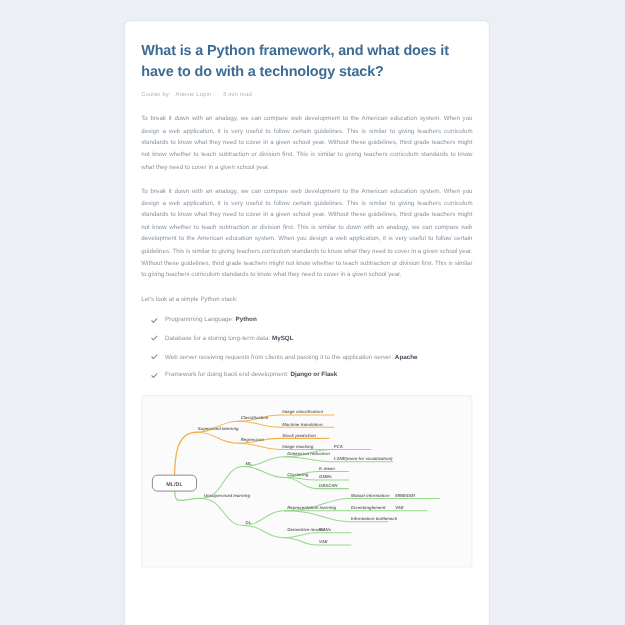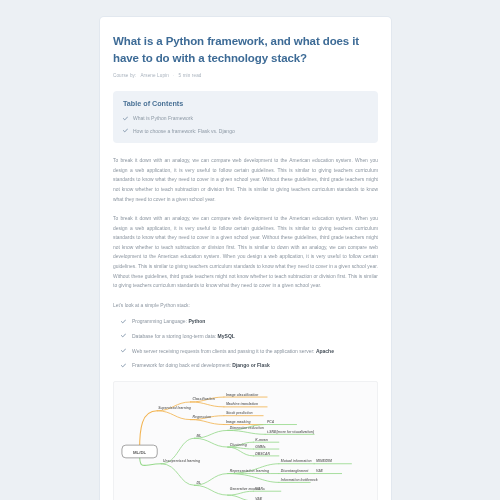--- a/index.html
+++ b/index.html
@@ -121,41 +121,20 @@
 
     <h1 class="article-title">What is a Python framework, and what does it have to do with a technology stack?</h1>
 
     <div class="byline">
       <span>Course by:</span>
       <span>Arsene Lupin</span>
       <span class="dot">·</span>
       <span>5 min read</span>
     </div>
 
-    <div class="toc">
-      <div class="toc-title">Table of Contents</div>
-
-      <div class="toc-item">
-        <span class="check">
-          <svg viewBox="0 0 12 12">
-              <path d="M1 6.2 L4.2 9.4 L11 2.2" stroke="#7e93a8" stroke-width="2.2" fill="none" stroke-linecap="round" stroke-linejoin="round"></path>
-            </svg>
-        </span>
-        <span class="label">What is Python Framework</span>
-      </div>
-
-      <div class="toc-item">
-        <span class="check">
-          <svg viewBox="0 0 12 12">
-              <path d="M1 6.2 L4.2 9.4 L11 2.2" stroke="#7e93a8" stroke-width="2.2" fill="none" stroke-linecap="round" stroke-linejoin="round"></path>
-            </svg>
-        </span>
-        <span class="label">How to choose a framework: Flask vs. Django</span>
-      </div>
-    </div>
 
     <p class="para">To break it down with an analogy, we can compare web development to the American education system. When you design a web application, it is very useful to follow certain guidelines. This is similar to giving teachers curriculum standards to know what they need to cover in a given school year. Without these guidelines, third grade teachers might not know whether to teach subtraction or division first. This is similar to giving teachers curriculum standards to know what they need to cover in a given school year.</p>
     <p class="para">To break it down with an analogy, we can compare web development to the American education system. When you design a web application, it is very useful to follow certain guidelines. This is similar to giving teachers curriculum standards to know what they need to cover in a given school year. Without these guidelines, third grade teachers might not know whether to teach subtraction or division first. This is similar to down with an analogy, we can compare web development to the American education system. When you design a web application, it is very useful to follow certain guidelines. This is similar to giving teachers curriculum standards to know what they need to cover in a given school year. Without these guidelines, third grade teachers might not know whether to teach subtraction or division first. This is similar to giving teachers curriculum standards to know what they need to cover in a given school year.</p>
     <p class="para lead-in">Let's look at a simple Python stack:</p>
 
     <div class="stack-list">
 
       <div class="stack-item">
         <span class="check">
           <svg viewBox="0 0 12 12">

